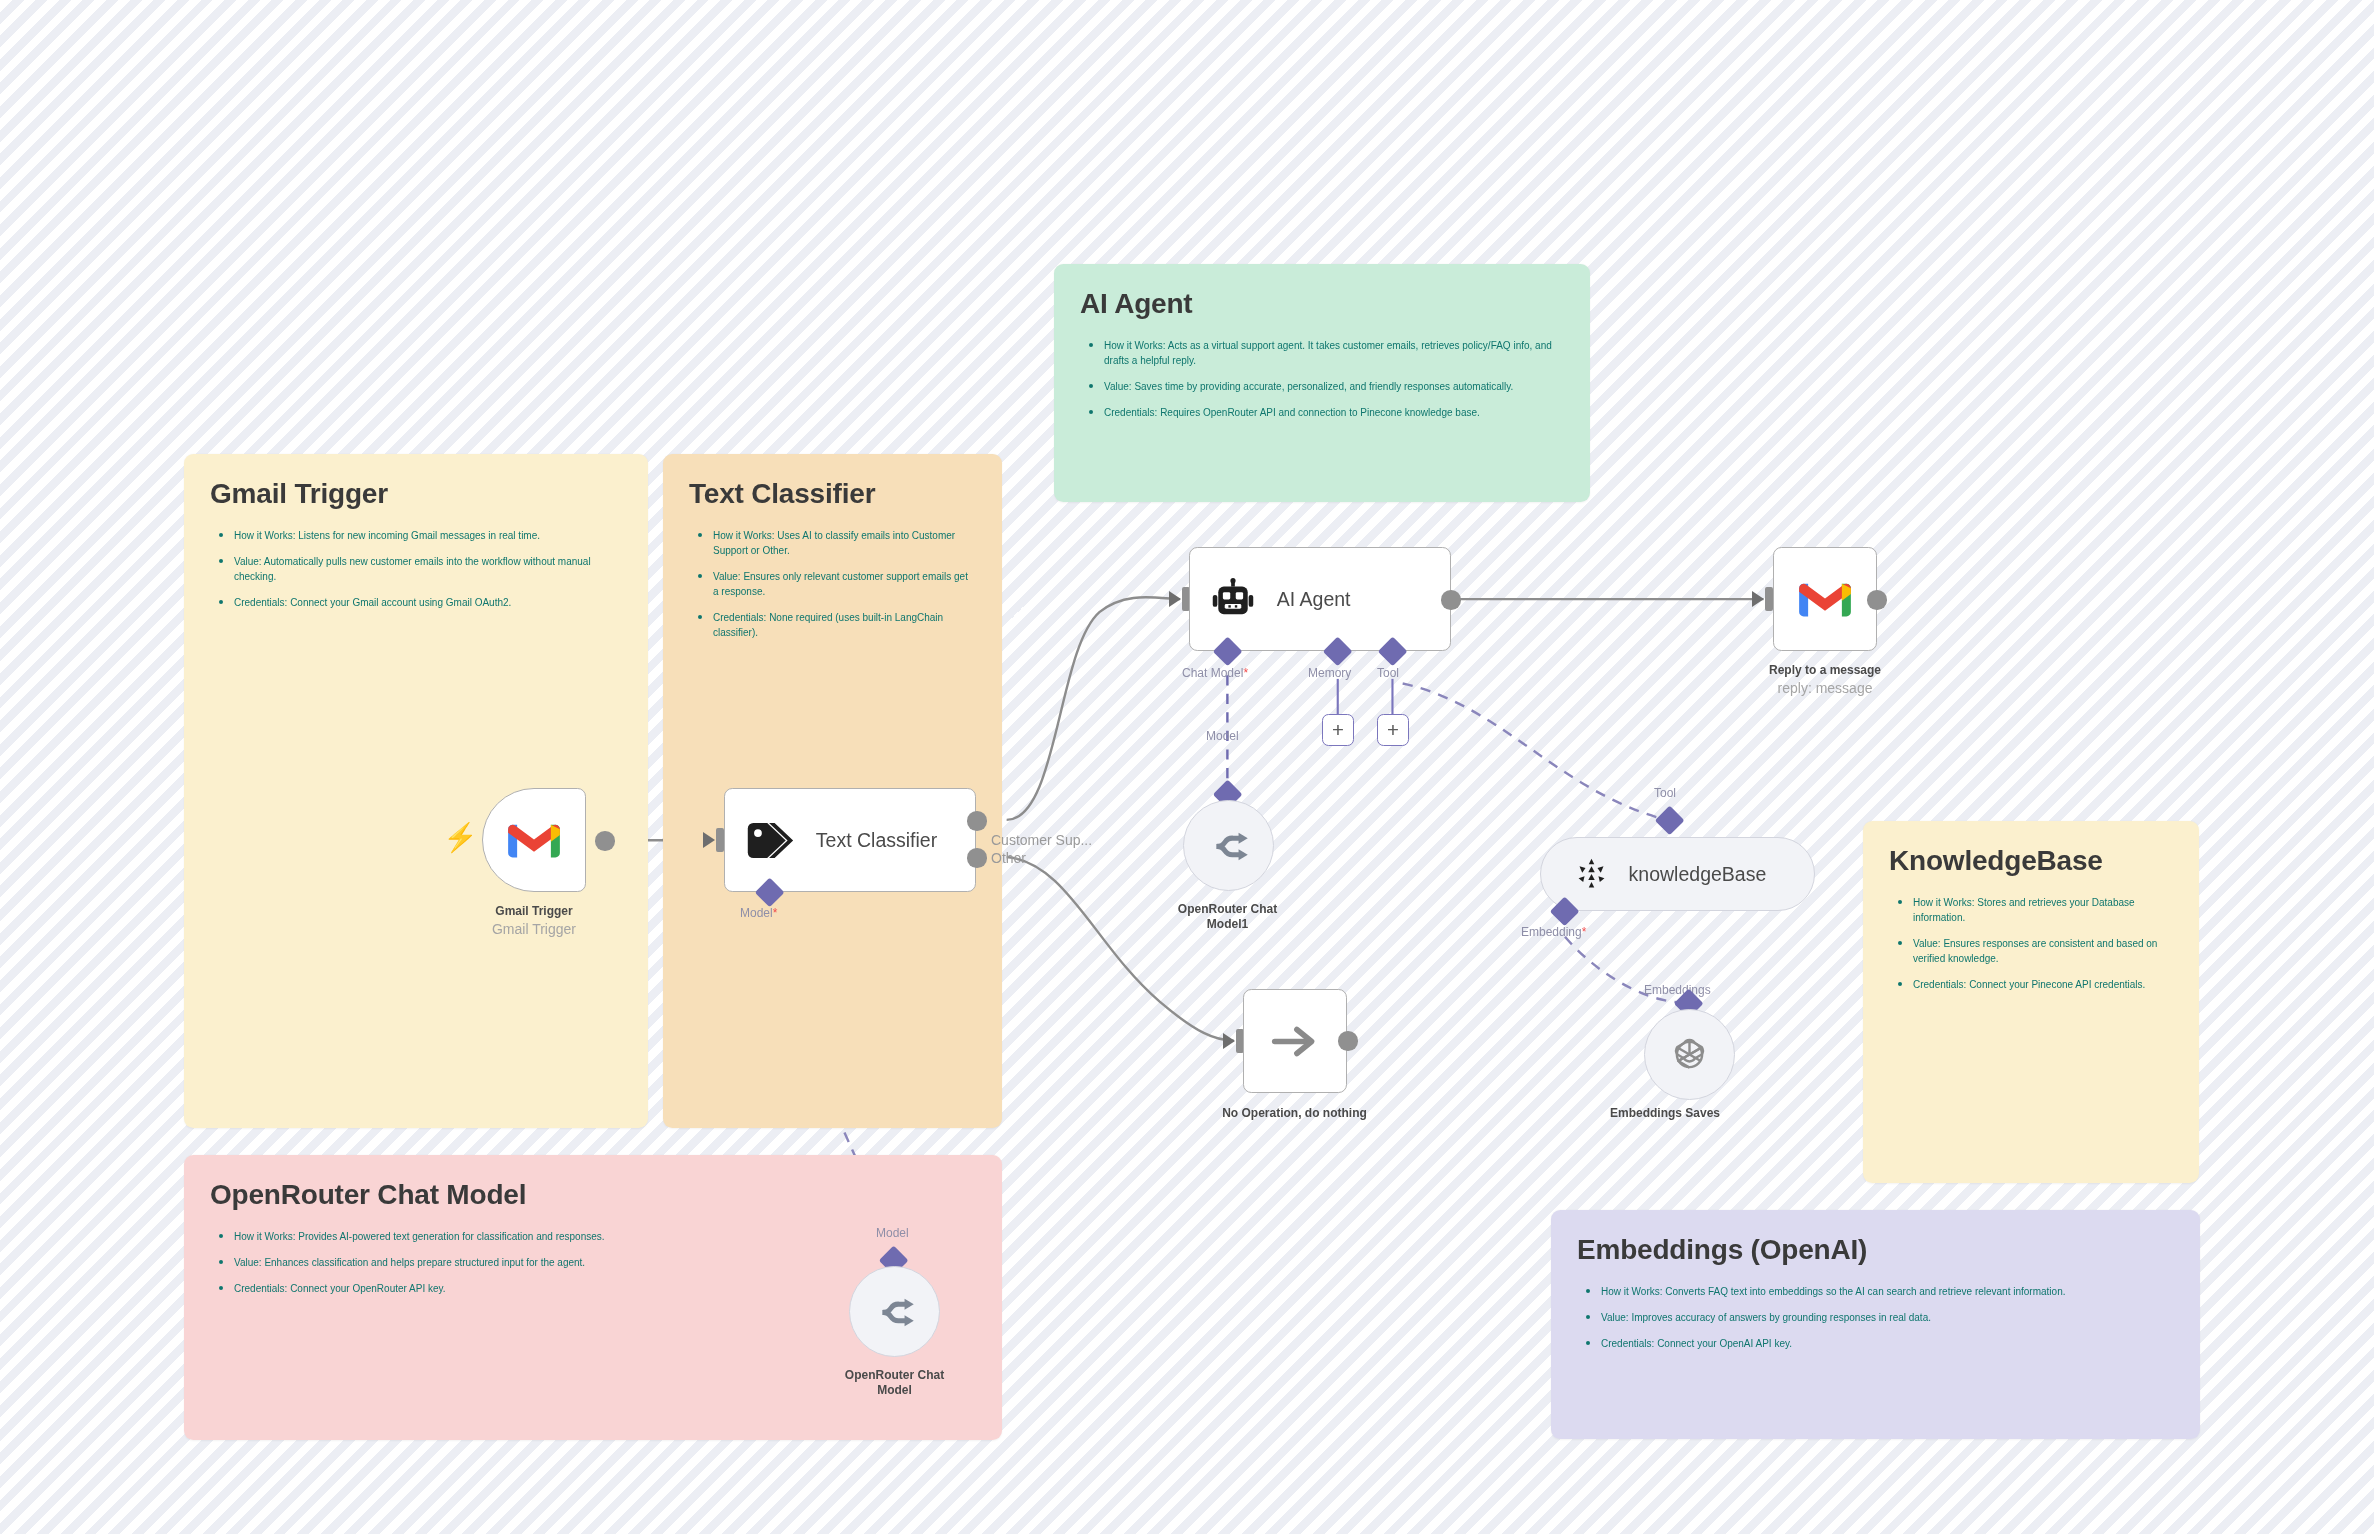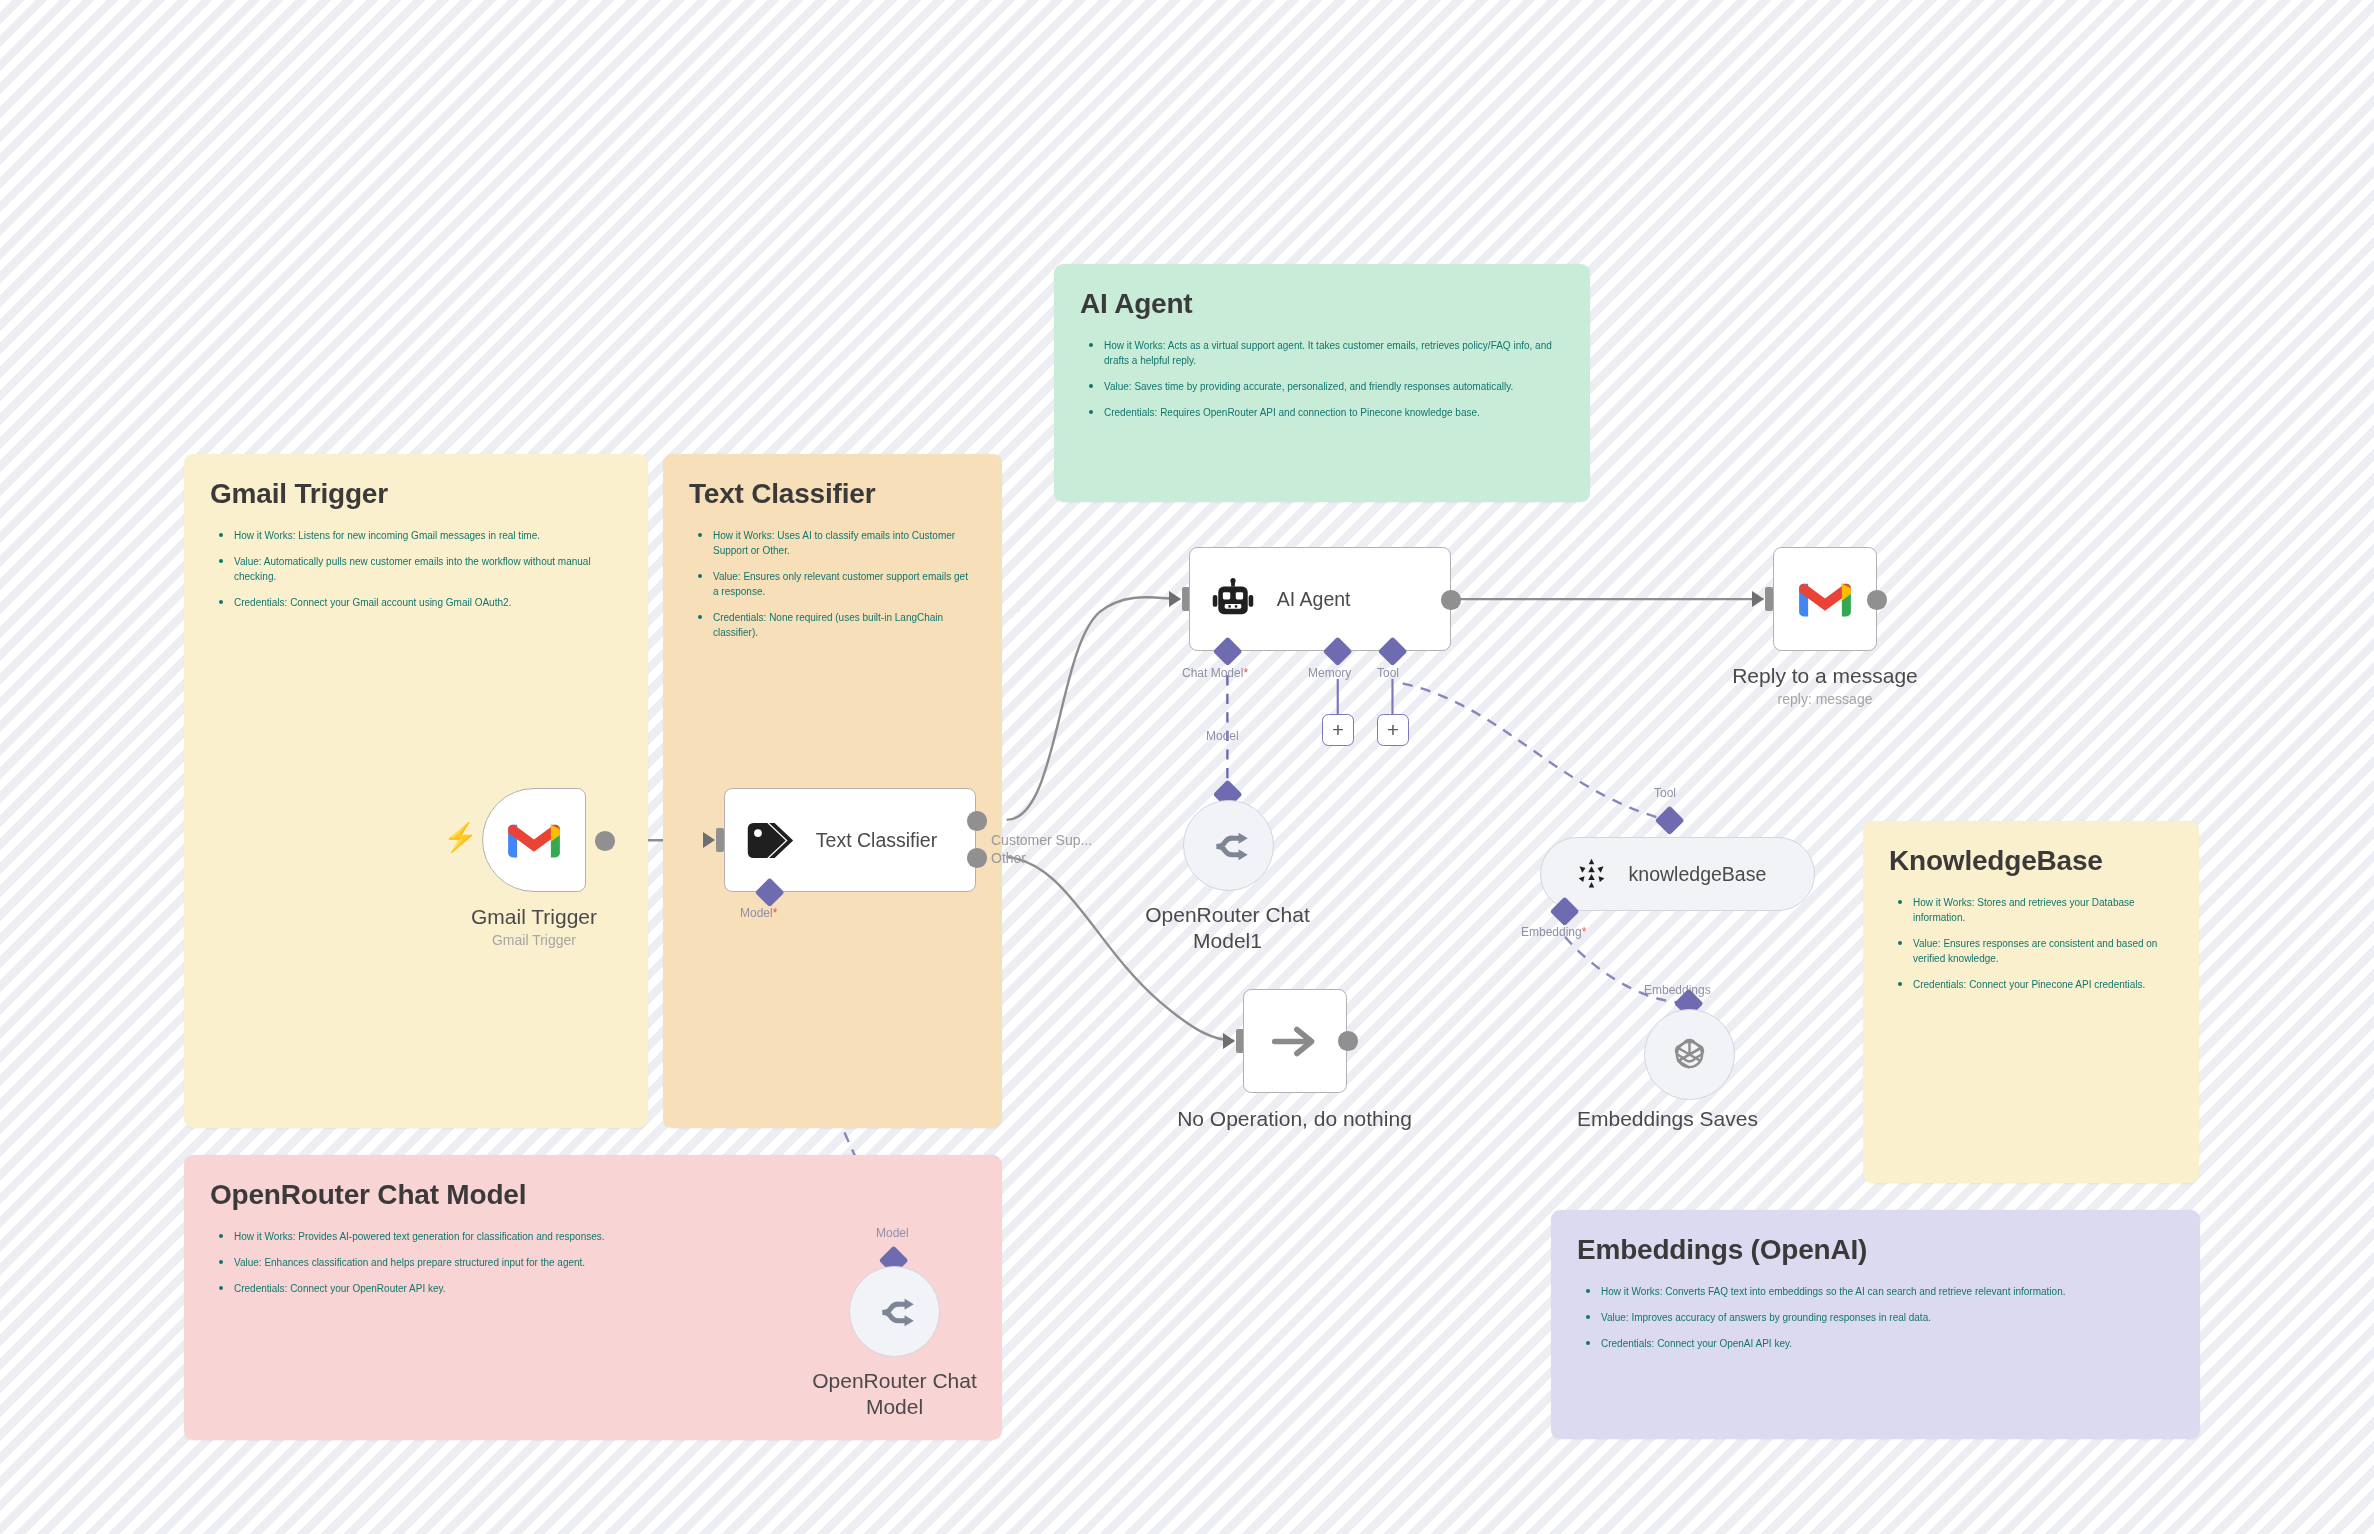--- a/index.html
+++ b/index.html
@@ -73,22 +73,22 @@
     justify-content: flex-start;
     padding-left: 20.4px;
     gap: 20.4px;
   }
   .node-label-wrap {
     position: absolute;
     text-align: center;
     pointer-events: none;
   }
   .node-title {
-    font-size: 21px;
-    font-weight: 400;
+    font-size: 12px;
+    font-weight: 700;
     color: #4a4a4a;
     line-height: 1.22;
     white-space: nowrap;
   }
   .node-title.wrap { white-space: normal; }
   .node-sub {
     font-size: 14px;
     color: #a5a5a5;
     margin-top: 2.8px;
     white-space: nowrap;

